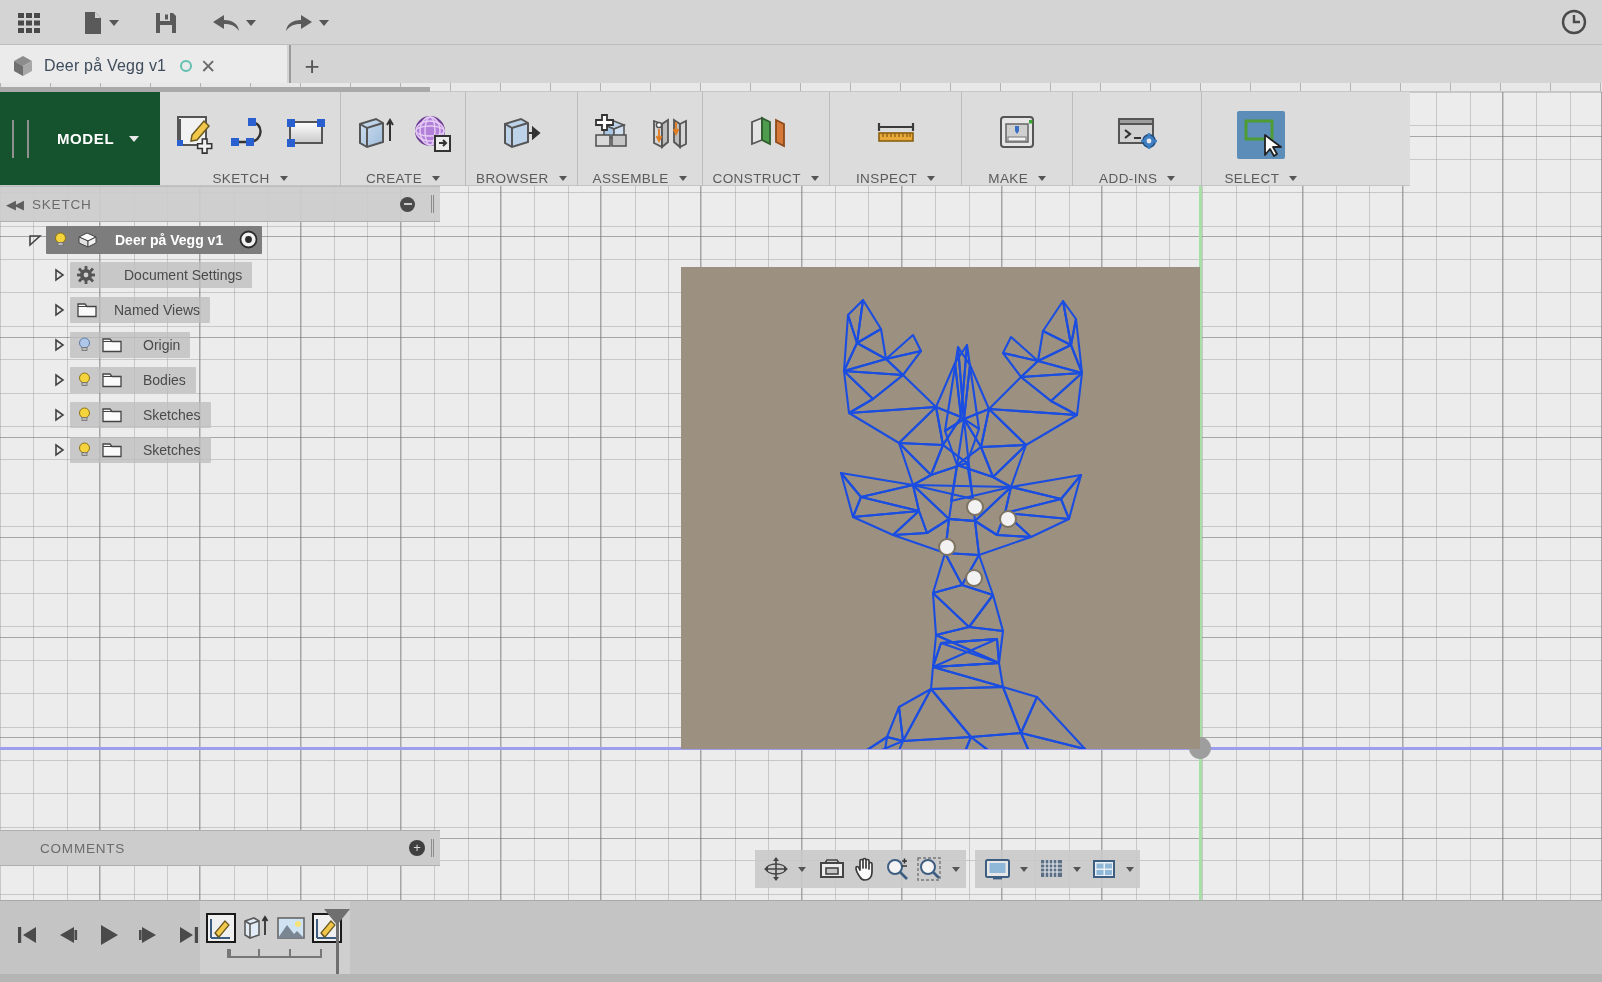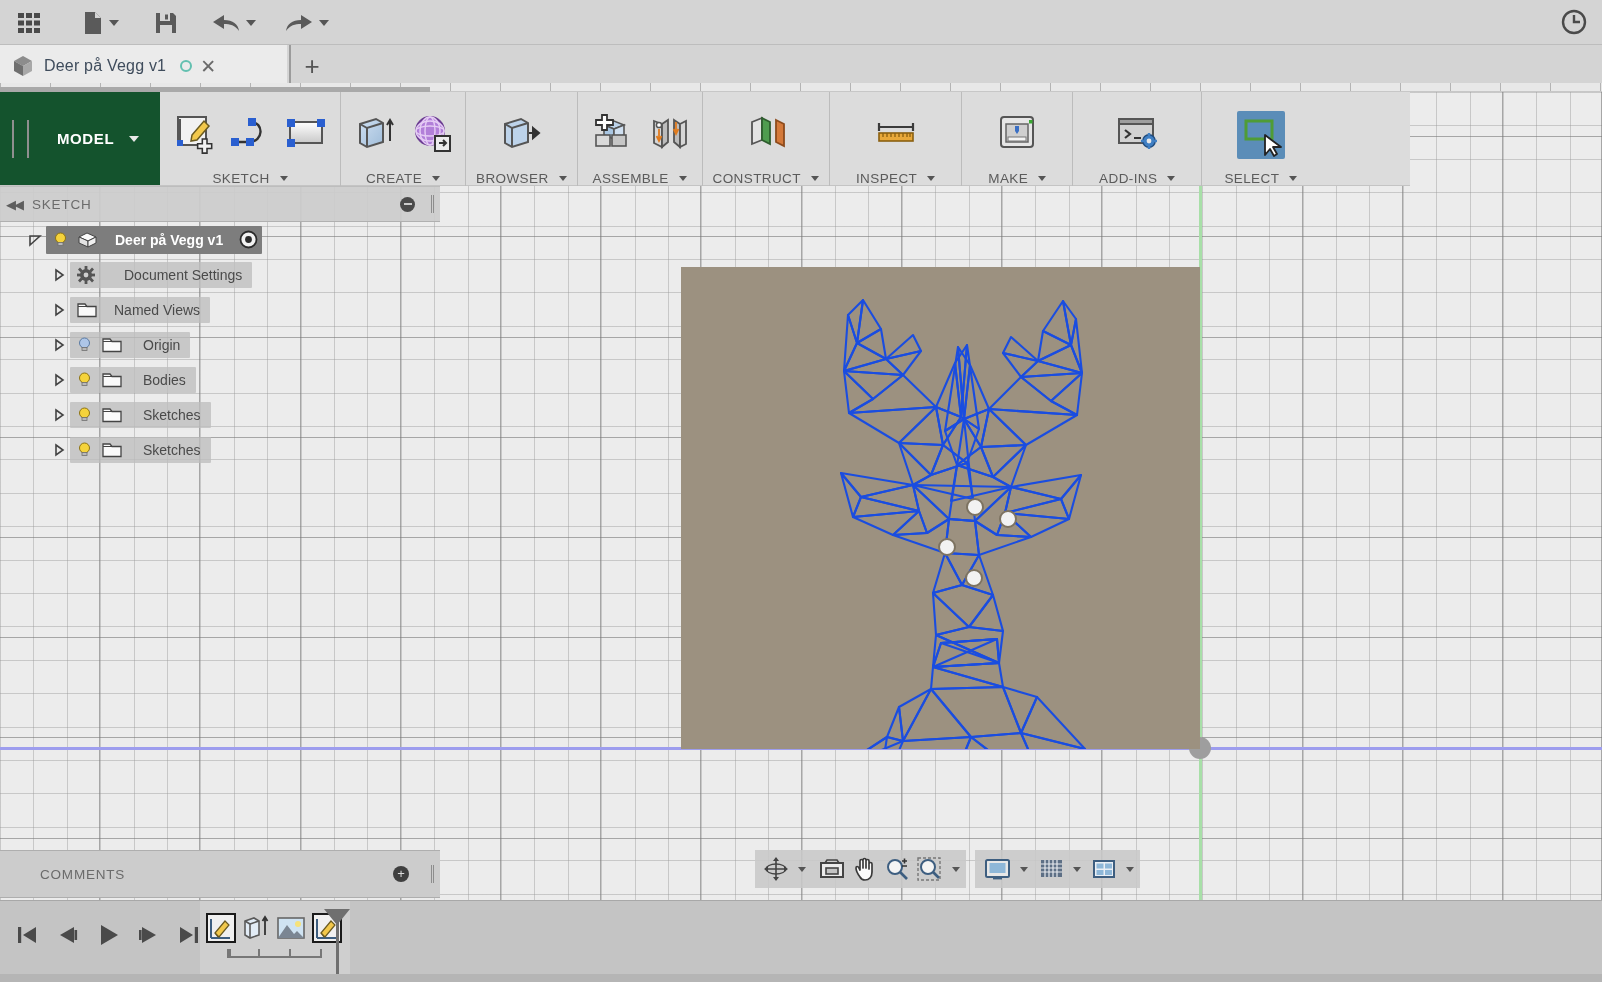--- a/index.html
+++ b/index.html
@@ -160,23 +160,23 @@
     display: flex; align-items: center; gap: 8px;
     background: rgba(190,190,190,.78); height: 26px; padding: 0 10px 0 6px;
     border-radius: 1px;
   }
   .tpill.root { background: #7d7d7d; height: 28px; padding-right: 4px; }
   .tlabel { font-size: 14px; color: #4a4a4a; white-space: nowrap; }
   .tpill.root .tlabel { color: #fff; font-weight: bold; }
 
   
   #comments {
-    position: absolute; left: 0; top: 850px; width: 440px; height: 48px;
+    position: absolute; left: 0; top: 830px; width: 440px; height: 36px;
     background: #cccccc; border-top: 1px solid #aeaeae; border-bottom: 1px solid #aeaeae;
-    display: flex; align-items: center; padding: 0 6px; gap: 16px;
+    display: flex; align-items: center; padding: 0 6px;
   }
   #comments-title { font-size: 13.5px; color: #6b6b6b; letter-spacing: .8px; margin-left: 34px; }
   #comments-add {
     margin-left: auto; width: 16px; height: 16px; border-radius: 50%;
     background: #3f3f3f; color: #ddd; font-size: 13px; line-height: 15px;
     text-align: center; cursor: pointer;
   }
   #comments-handle { width: 3px; height: 18px; margin-left: 6px;
     border-left: 1px solid #8d8d8d; border-right: 1px solid #8d8d8d; }
 

